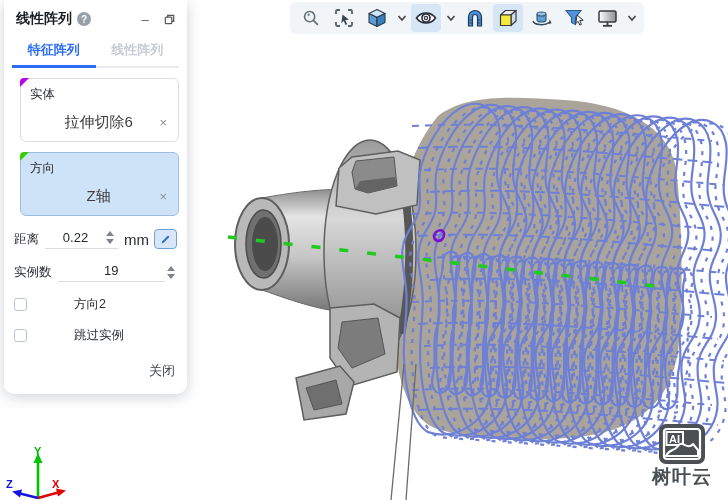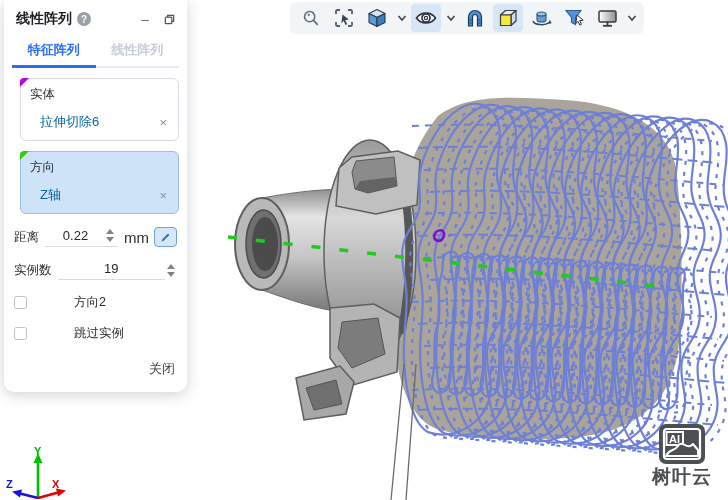--- a/index.html
+++ b/index.html
@@ -32,21 +32,21 @@
   .tab.on  { color:#2b6ef5; border-bottom:3px solid #2b6ef5; }
   .tab.off { color:#c7ccd6; border-bottom:2px solid #e9ebf0; }
   .group { position:relative; border:1px solid #d8dde4; border-radius:6px;
     padding:7px 9px 9px 9px; margin-top:10px; background:#fff;margin-left:8px; }
   .group.sel { background:#cfe3f8; border-color:#9fbede; }
   .corner { position:absolute; top:-1px; left:-1px; width:0; height:0;
     border-top:9px solid #b800ee; border-right:9px solid transparent; border-radius:4px 0 0 0; }
   .group.sel .corner { border-top-color:#35cc08; }
   .g-label { font-size:12.5px; color:#2a2e34; }
   .g-val { display:flex; align-items:center; margin-top:10px; padding-left:10px; }
-  .g-val .v { font-size:13px; color:#0369a1; flex:1; }
+  .g-val .v { font-size:15px; color:#404040; flex:1;text-align:center; }
   .g-val .x { font-size:13px; color:#8a9099; padding:0 2px; }
   .frow { display:flex; align-items:center; margin-top:13px; padding:0 2px; }
   .frow .lbl { font-size:12.5px; color:#2a2e34; }
   .vbox { flex:1; display:flex; align-items:center; border-bottom:1px solid #d9dce1;
     padding:1px 2px 3px 2px; margin-left:6px; position:relative; }
   .vbox .num { flex:1; text-align:center; font-size:13px; color:#24282e; }
   .spin { display:flex; flex-direction:column; gap:3px; padding:0 2px; }
   .spin i { display:block; width:0; height:0; border-left:4px solid transparent; border-right:4px solid transparent; }
   .spin .up { border-bottom:5px solid #7d848d; }
   .spin .dn { border-top:5px solid #7d848d; }

